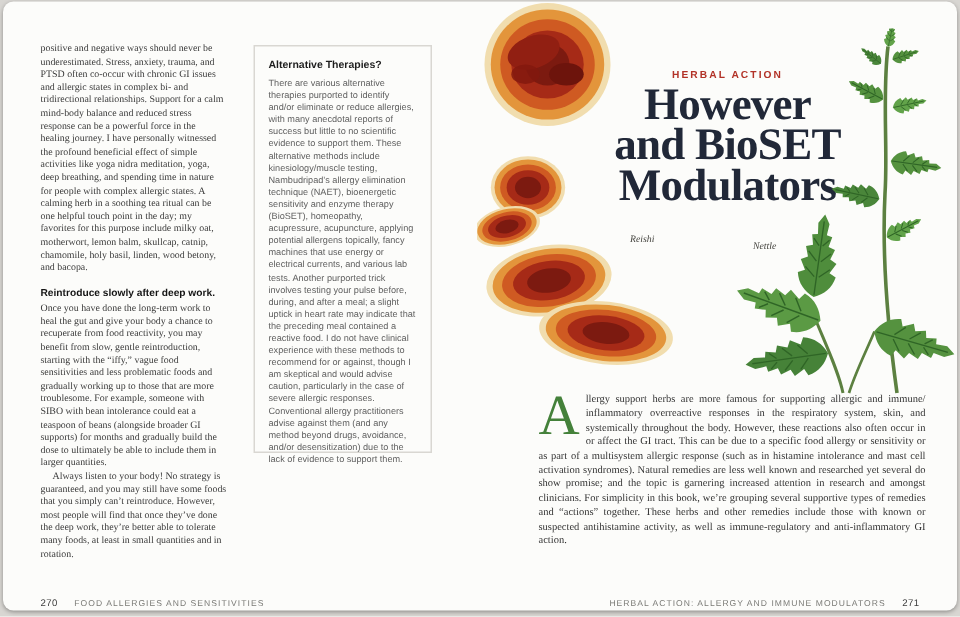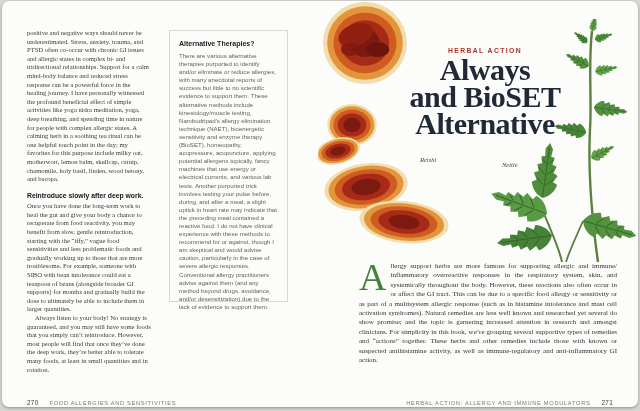--- a/index.html
+++ b/index.html
@@ -118,21 +118,21 @@
     <g transform="translate(48,186) rotate(-8) scale(1.05,0.62)">
         <use href="#cap"></use>
       </g>
 
     <g transform="translate(86,221) rotate(6) scale(1.12,0.55)">
         <use href="#cap"></use>
       </g>
   </svg>
 
   <div class="kicker">HERBAL ACTION</div>
-  <h1 class="title"><span>Always</span><br><span>and BioSET</span><br><span>Alternative</span></h1>
+  <h1 class="title"><span>However</span><br><span>and BioSET</span><br><span>Modulators</span></h1>
 
   <svg class="nettle-svg" width="162" height="245" viewBox="0 0 162 245">
     <defs>
       <path id="lf" d="M2,0 C4,-4.5 7,-7.5 12,-8.5 L13.5,-5.5 L18,-8 L19.5,-5 L24,-6.5 L25,-3.5 L29.5,-4.5 L30,-2 L35,-2.5 L39,0 L35,2.5 L30,2 L29.5,4.5 L25,3.5 L24,6.5 L19.5,5 L18,8 L13.5,5.5 L12,8.5 C7,7.5 4,4.5 2,0 Z"></path>
       <path id="lv" d="M3,0 L36,0 M11,-1 L15,-5.5 M11,1 L15,5.5 M18,-1 L22,-5 M18,1 L22,5 M25,-0.8 L28,-3.5 M25,0.8 L28,3.5" fill="none"></path>
     </defs>
 
     <path d="M118,243 C112,200 108,150 110,110 C112,80 108,45 112,12" stroke="#5c8040" stroke-width="2.4" fill="none"></path>
 
     <path d="M82,243 C79,228 70,210 60,185" stroke="#5c8040" stroke-width="2" fill="none"></path>

